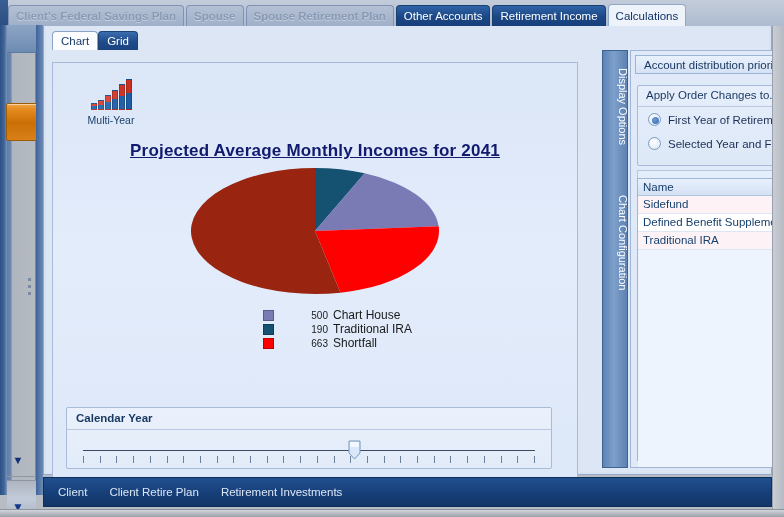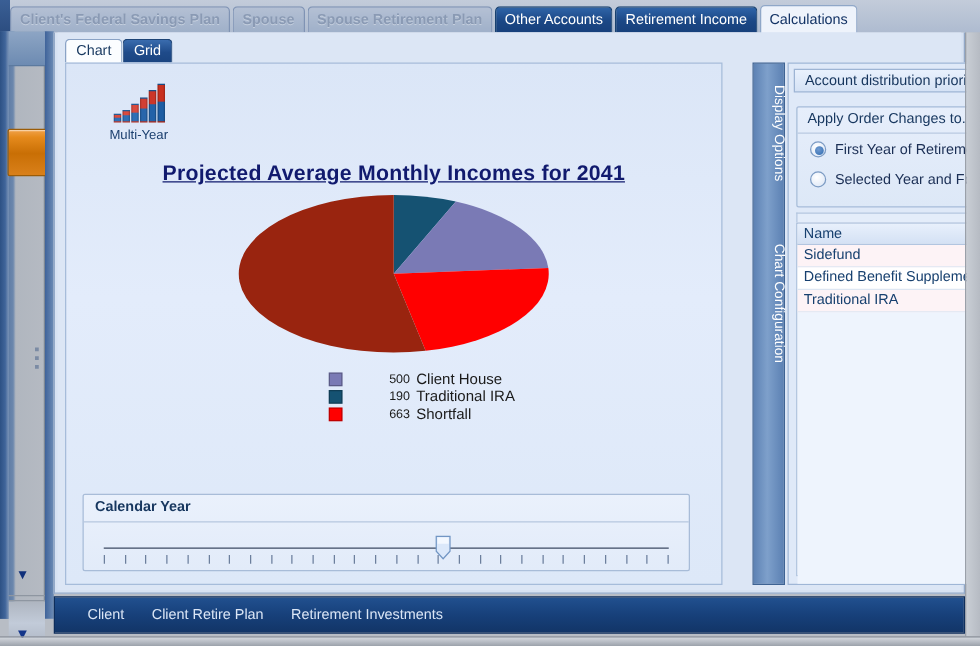--- a/index.html
+++ b/index.html
@@ -138,21 +138,21 @@
   .subtab.active {
     background: #fbfdff; color: #16375f;
   }
   .subtab.inactive {
     background: linear-gradient(to bottom, #3a6cae 0%, #1f4b8a 55%, #1a4480 100%);
     color: #ffffff; border-color: #1c4376;
   }
 
   
   .chart-panel {
-    position: absolute; left: 6px; top: 24px;
+    position: absolute; left: 6px; top: 36px;
     width: 526px; height: 418px;
     background: linear-gradient(to bottom, #dbe6f7 0%, #e3ecfb 45%, #dde8f8 100%);
     border: 1px solid #a6bcda;
   }
 
   .multiyear {
     position: absolute; left: 27px; top: 15px;
     width: 62px; text-align: center;
   }
   .multiyear .bars {
@@ -334,21 +334,21 @@
     width: 729px; height: 30px;
     background: linear-gradient(to bottom, #21508f 0%, #17407a 50%, #123567 100%);
     border: 1px solid #0e2e5c;
     display: flex; align-items: center;
   }
   .status-item {
     color: #dbe6f6; font-size: 11.5px;
     margin-left: 12px; margin-right: 10px;
     cursor: default;
   }
-  .status-item.first { margin-left: 26px; }
+  .status-item.first { margin-left: 14px; }
 
   
   .frame-bottom {
     position: absolute; left: 0; bottom: 0; width: 784px; height: 8px;
     background: linear-gradient(to bottom, #d2d6dc 0%, #b4b9c1 55%, #9aa0a9 100%);
     border-top: 1px solid #8e949d;
   }
   .frame-right {
     position: absolute; right: 0; top: 26px; width: 12px; bottom: 8px;
     background: linear-gradient(to right, #c9ced5 0%, #b6bbc3 100%);
@@ -418,21 +418,21 @@
               <path d="M 130 65 L 179.66436394370248 7.273829172270418 A 124 63 0 0 1 253.65803955450986 60.324446650843804 Z" fill="#7a7ab5"></path>
               <path d="M 130 65 L 253.65803955450986 60.324446650843804 A 124 63 0 0 1 155.50038188418904 126.6534364902862 Z" fill="#ff0000"></path>
               <path d="M 130 65 L 155.50038188418904 126.6534364902862 A 124 63 0 1 1 129.99999999999997 2 Z" fill="#99240f"></path>
             </svg>
         </div>
 
         <div class="legend" id="legend">
             <div class="legend-row">
               <span class="legend-sw" style="background: rgb(122, 122, 181);"></span>
               <span class="legend-val">500</span>
-              <span class="legend-name">Client House</span>
+              <span class="legend-name">Chart House</span>
             </div>
             <div class="legend-row">
               <span class="legend-sw" style="background: rgb(21, 82, 114);"></span>
               <span class="legend-val">190</span>
               <span class="legend-name">Traditional IRA</span>
             </div>
             <div class="legend-row">
               <span class="legend-sw" style="background: rgb(255, 0, 0);"></span>
               <span class="legend-val">663</span>
               <span class="legend-name">Shortfall</span>

